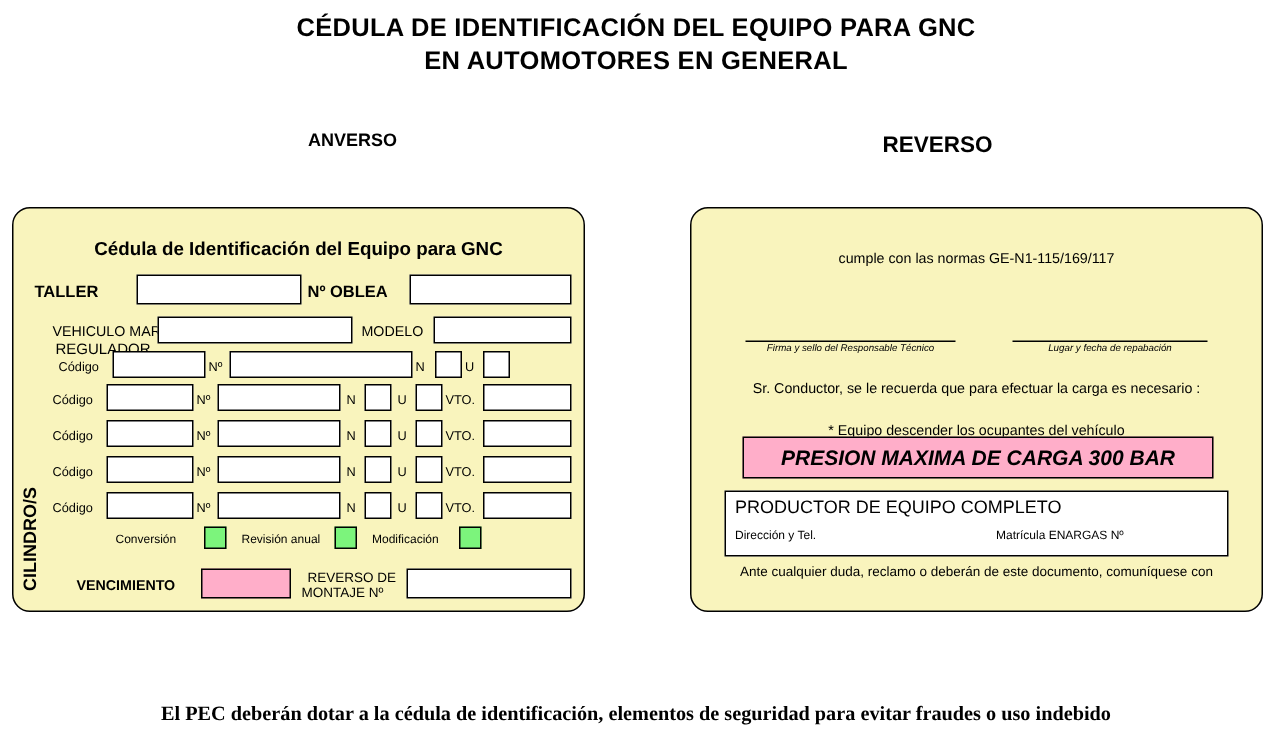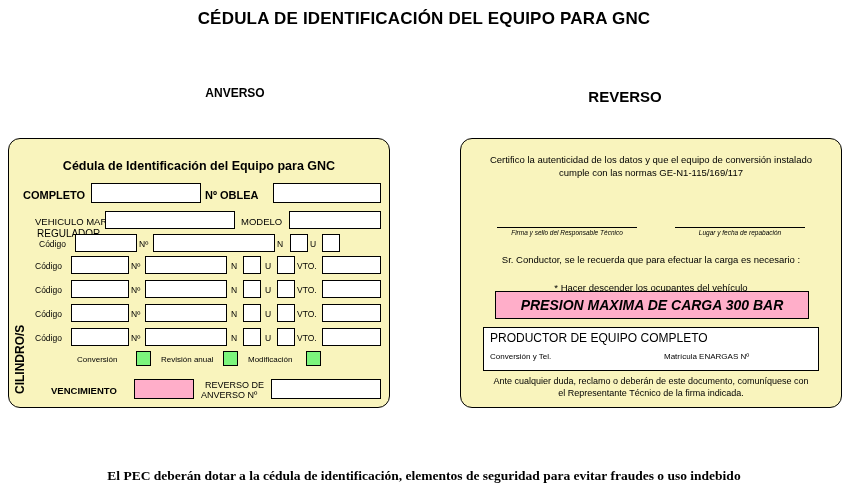--- a/index.html
+++ b/index.html
@@ -92,30 +92,31 @@
   .footer{
     position:absolute;left:0;top:468px;width:848px;text-align:center;
     font-family:"Liberation Serif", serif;font-weight:bold;font-size:13.5px;
   }
 </style>
 </head>
 <body>
 
 <div class="title">
   <span>CÉDULA DE IDENTIFICACIÓN DEL EQUIPO PARA GNC</span><br>
+  <span>EN AUTOMOTORES EN GENERAL</span>
 </div>
 
 <div class="anverso-label">ANVERSO</div>
 <div class="reverso-label">REVERSO</div>
 
 <div class="card" id="card-anverso">
 
   <div class="card-heading">Cédula de Identificación del Equipo para GNC</div>
 
-  <div class="lbl b" style="left:14px;top:50px;font-size:11px;">COMPLETO</div>
+  <div class="lbl b" style="left:14px;top:50px;font-size:11px;">TALLER</div>
   <div class="box" style="left:82px;top:44px;width:108px;height:18px;"></div>
   <div class="lbl b" style="left:196px;top:50px;font-size:11px;text-align:center;">Nº OBLEA</div>
   <div class="box" style="left:264px;top:44px;width:106px;height:18px;"></div>
 
   <div class="lbl" style="left:10px;top:77px;margin-left:16px;">VEHICULO MARCA</div>
   <div class="box" style="left:96px;top:72px;width:128px;height:16px;"></div>
   <div class="lbl" style="left:232px;top:77px;">MODELO</div>
   <div class="box" style="left:280px;top:72px;width:90px;height:16px;"></div>
 
   <div class="lbl" style="left:28px;top:89px;font-size:10px;">REGULADOR</div>
@@ -177,49 +178,48 @@
   <div class="lbl" style="left:68px;top:216px;font-size:8px;">Conversión</div>
   <div class="chk" style="left:127px;top:212px;"></div>
   <div class="lbl" style="left:152px;top:216px;font-size:8px;">Revisión anual</div>
   <div class="chk" style="left:214px;top:212px;"></div>
   <div class="lbl" style="left:239px;top:216px;font-size:8px;">Modificación</div>
   <div class="chk" style="left:297px;top:212px;"></div>
 
   <div class="lbl b" style="left:42px;top:246px;font-size:9.5px;">VENCIMIENTO</div>
   <div class="pink" style="left:125px;top:240px;width:58px;height:18px;"></div>
   <div class="lbl" style="left:196px;top:241px;font-size:9px;">REVERSO DE</div>
-  <div class="lbl" style="left:192px;top:251px;font-size:9px;">ANVERSO Nº</div>
+  <div class="lbl" style="left:192px;top:251px;font-size:9px;">MONTAJE Nº</div>
   <div class="box" style="left:262px;top:240px;width:108px;height:18px;"></div>
 </div>
 
 <div class="card" id="card-reverso">
 
   <div class="r-top">
-    <span>Certifico la autenticidad de los datos y que el equipo de conversión instalado</span><br>
+    <br>
     <span>cumple con las normas  GE-N1-115/169/117</span>
   </div>
 
   <div class="sigline" style="left:36px;top:88px;width:140px;"></div>
   <div class="sigcap" style="left:36px;top:90px;width:140px;">Firma y sello del Responsable Técnico</div>
   <div class="sigline" style="left:214px;top:88px;width:130px;"></div>
   <div class="sigcap" style="left:214px;top:90px;width:130px;">Lugar y fecha de repabación</div>
 
   <div class="r-mid">
     <span>Sr. Conductor,  se le recuerda que para efectuar la carga es necesario :</span><br>
     <br>
-    <span>* Hacer descender  los ocupantes del vehículo</span>
+    <span>* Equipo descender  los ocupantes del vehículo</span>
   </div>
 
   <div class="banner">PRESION MAXIMA DE CARGA 300 BAR</div>
 
   <div class="prodbox">
     <div class="prodtitle">PRODUCTOR DE EQUIPO COMPLETO</div>
-    <div class="lbl" style="left:6px;top:24px;font-size:8px;">Conversión y Tel.</div>
+    <div class="lbl" style="left:6px;top:24px;font-size:8px;">Dirección y Tel.</div>
     <div class="lbl" style="left:180px;top:24px;font-size:8px;">Matrícula  ENARGAS  Nº</div>
   </div>
 
   <div class="r-bot">
     <span>Ante cualquier duda,  reclamo o deberán de este documento, comuníquese con</span><br>
-    <span>el Representante Técnico de la firma indicada.</span>
   </div>
 </div>
 
 <div class="footer">El PEC deberán dotar a la cédula de identificación, elementos de seguridad para evitar fraudes o uso indebido</div>
 
 </body></html>

